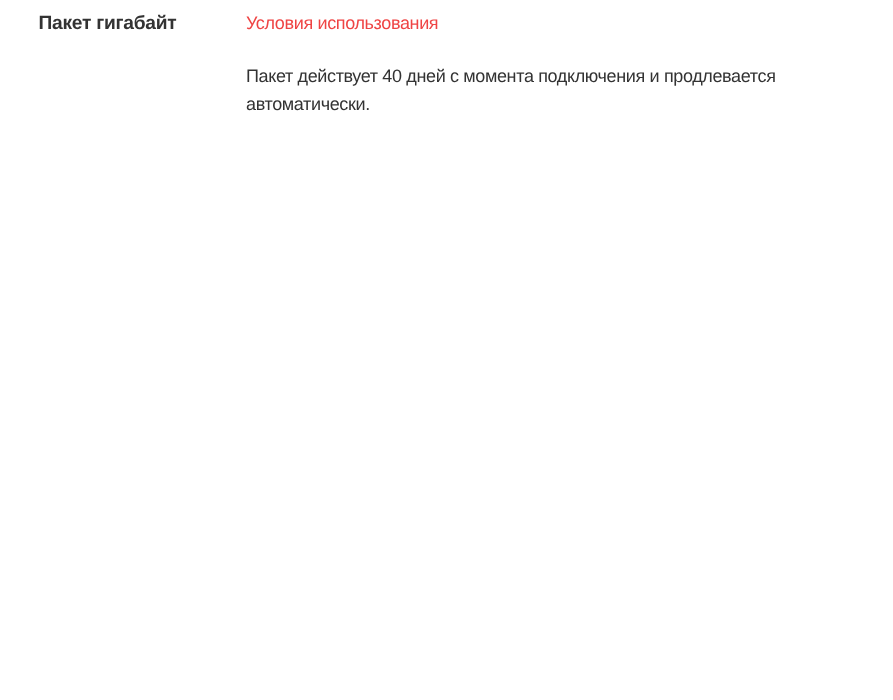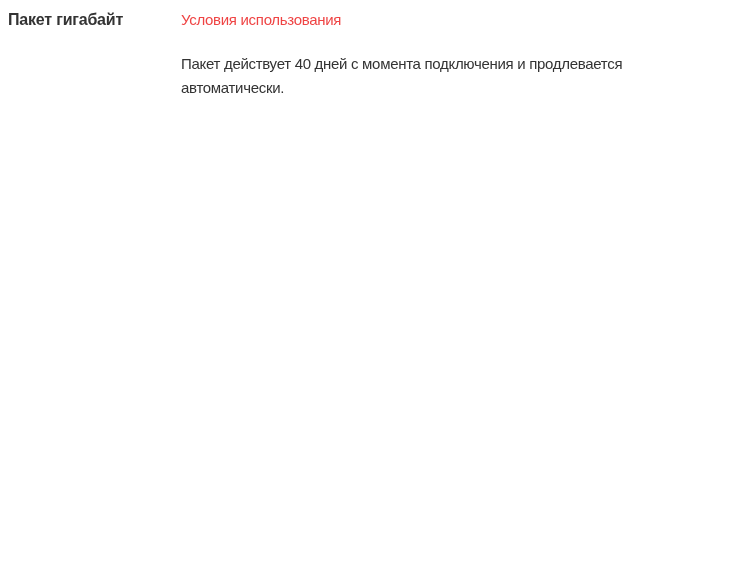--- a/index.html
+++ b/index.html
@@ -16,20 +16,21 @@
   }
   .section {
     display: flex;
     box-sizing: border-box;
     padding: 8px 0 0 8px;
     width: 744px;
   }
   .left-col {
     flex: none;
     width: 173px;
+    margin-left: 24px;
   }
   .right-col {
     flex: none;
     width: 560px;
   }
   .section-title {
     margin: 0;
     font-size: 16px;
     font-weight: 700;
     line-height: 24px;

